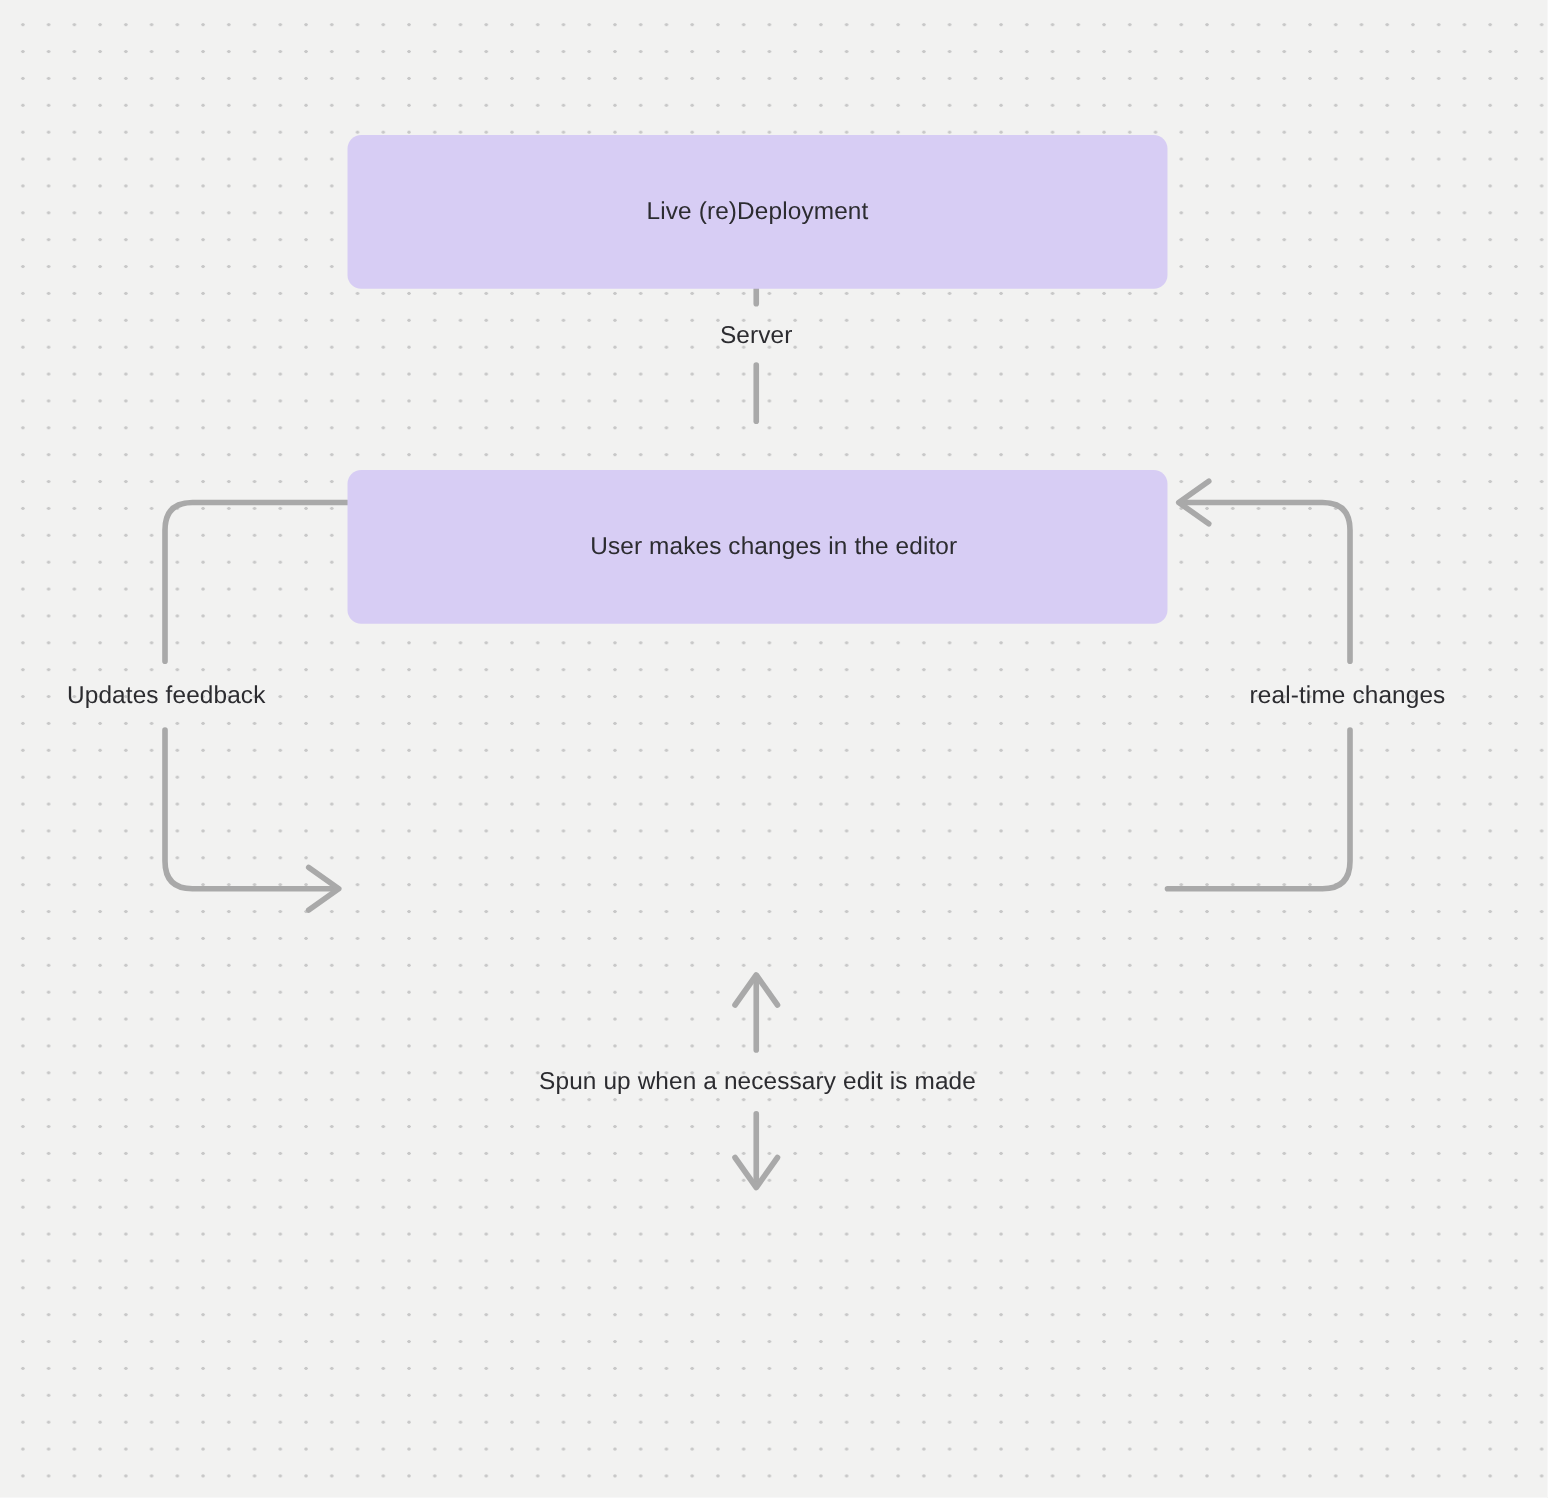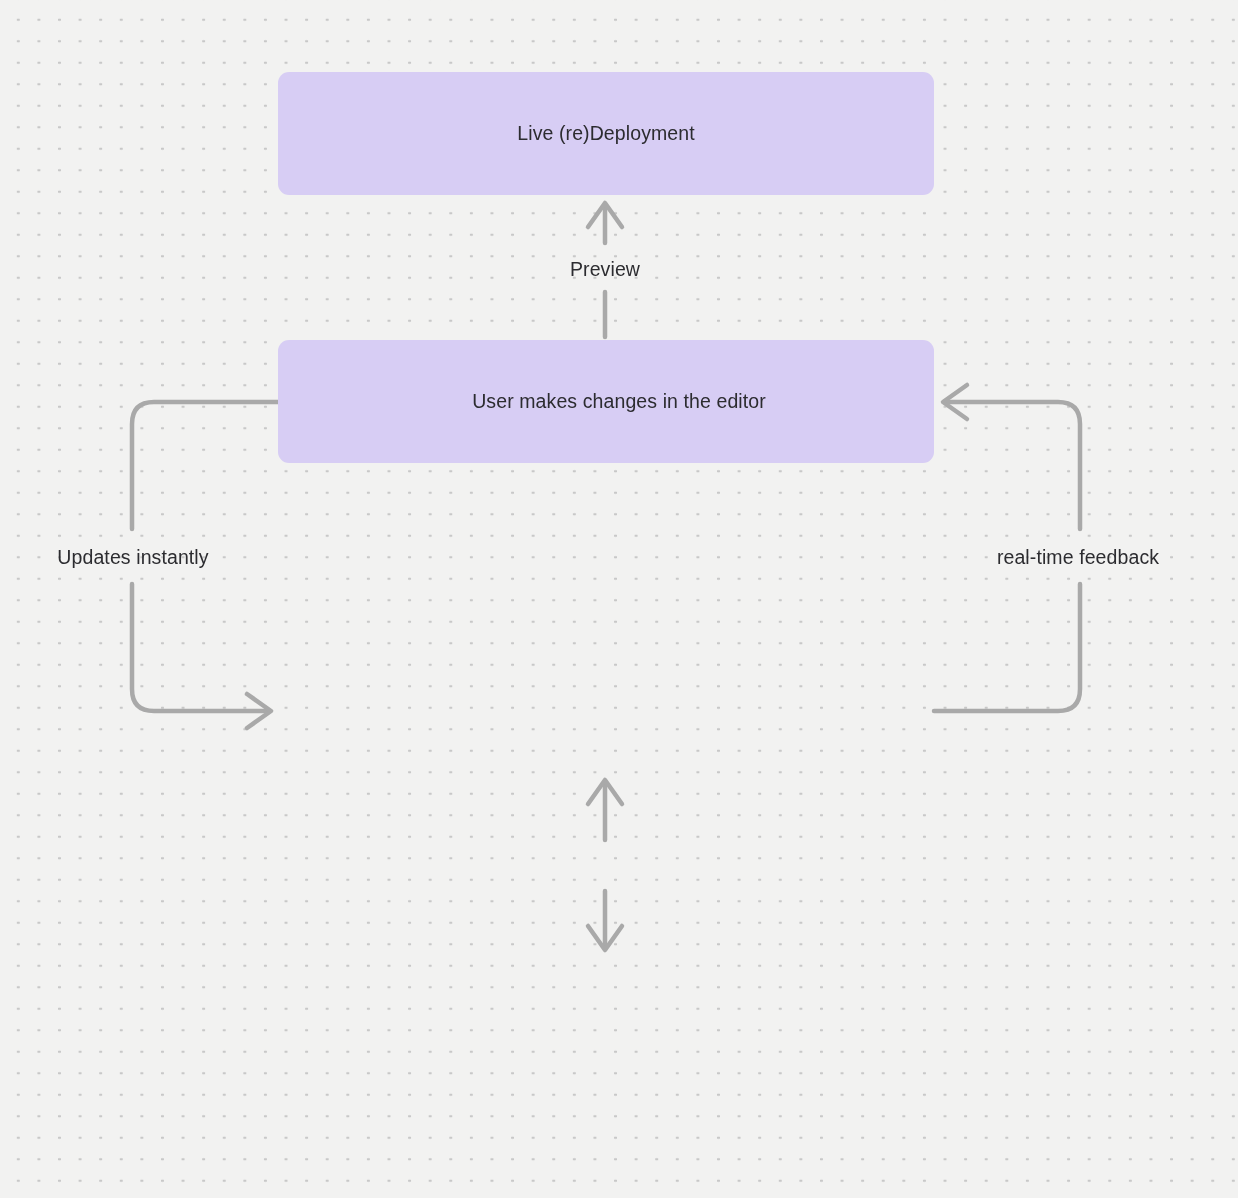--- a/index.html
+++ b/index.html
@@ -36,20 +36,21 @@
     stroke-linejoin: round;
   }
   .node {
     position: absolute;
     width: 656px; height: 123px;
     background: var(--node-fill);
     border-radius: 11px;
     display: flex;
     align-items: center;
     justify-content: center;
+    margin-top: 36px;
   }
   .node span {
     font-size: 19.5px;
     color: var(--text);
     text-align: center;
     letter-spacing: 0.1px;
   }
   .edge-label {
     position: absolute;
     transform: translate(-50%, -50%);
@@ -98,20 +99,21 @@
   <div class="node" style="left:278px; top:72px;">
     <span>Live (re)Deployment</span>
   </div>
 
   <div class="node" style="left:278px; top:340px;padding-left:26px;">
     <span>User makes changes in the editor</span>
   </div>
 
 
 
-  <div class="edge-label" style="left:605px; top:269px;">Preview</div>
+  <div class="edge-label" style="left:605px; top:269px;">Server</div>
 
-  <div class="edge-label" style="left:133px; top:557px;">Updates instantly</div>
+  <div class="edge-label" style="left:133px; top:557px;">Updates feedback</div>
 
-  <div class="edge-label" style="left:1078px; top:557px;">real-time feedback</div>
+  <div class="edge-label" style="left:1078px; top:557px;">real-time changes</div>
 
+  <div class="edge-label" style="left:606px; top:866px;">Spun up when a necessary edit is made</div>
 
 </div>
 
 </body></html>

